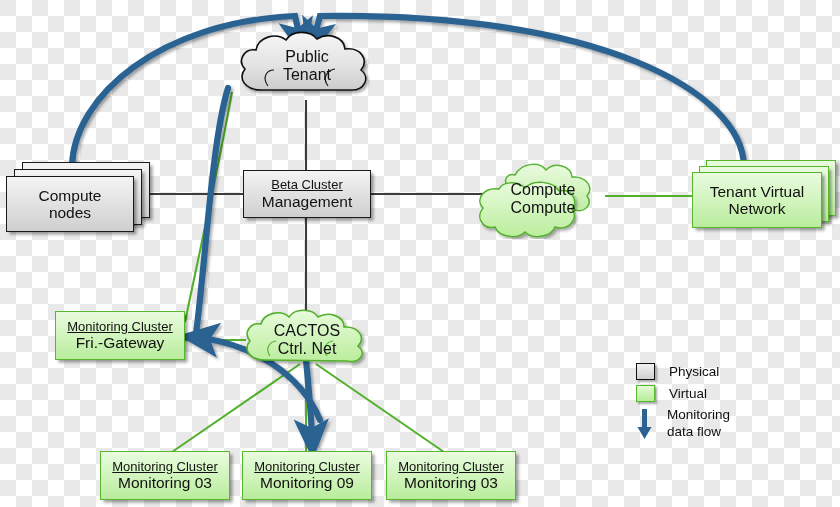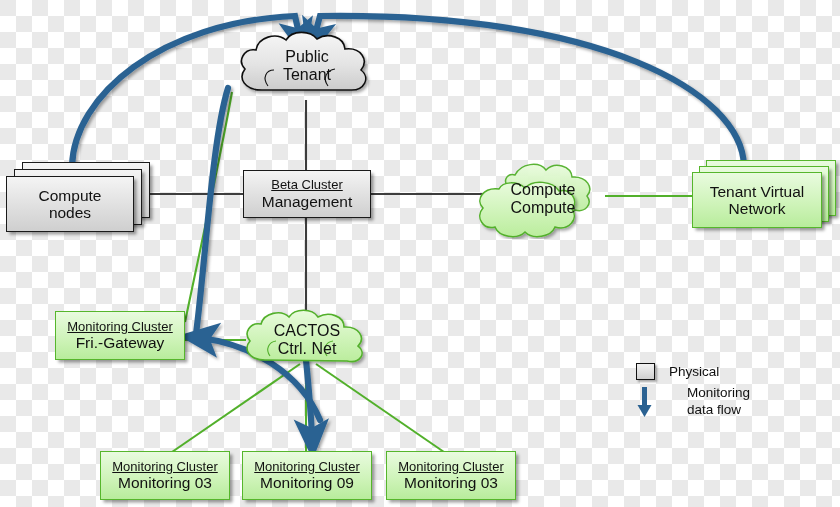--- a/index.html
+++ b/index.html
@@ -37,21 +37,21 @@
   .cloud .txt{position:relative;z-index:3;line-height:1.15;}
 
   
   #legend{position:absolute;left:636px;top:363px;width:196px;font-size:13.5px;color:#111;}
   .lg-row{display:flex;align-items:center;margin-bottom:5px;}
   .lg-swatch{width:17px;height:15px;margin-right:14px;flex:0 0 auto;}
   .lg-sw-phys{background:linear-gradient(180deg,#f2f2f2,#cfcfcf);border:1.4px solid #111;
               box-shadow:1.5px 1.5px 2px rgba(0,0,0,.35);}
   .lg-sw-virt{background:linear-gradient(180deg,#e4fbd6,#b6ec99);border:1.5px solid #56b62c;
               box-shadow:1.5px 1.5px 2px rgba(0,0,0,.35);}
-  .lg-flow{display:flex;align-items:flex-start;margin-top:4px;gap:20px;}
+  .lg-flow{display:flex;align-items:flex-start;margin-top:4px;}
   .lg-arrow{width:17px;margin-right:14px;flex:0 0 auto;}
   .lg-flow-text{line-height:1.25;}
 </style>
 </head>
 <body>
 
 <div id="canvas">
 
   <svg class="layer" viewBox="0 0 840 507">
     <defs>
@@ -200,20 +200,24 @@
   <div class="node virt-face shadow" style="left:386px;top:451px;width:130px;height:49px;">
     <div class="label-top">Monitoring Cluster</div>
     <div class="label-main">Monitoring 03</div>
   </div>
 
   <div id="legend">
     <div class="lg-row">
       <div class="lg-swatch lg-sw-phys"></div>
       <div>Physical</div>
     </div>
+    <div class="lg-row">
+      <div class="lg-swatch lg-sw-virt"></div>
+      <div>Virtual</div>
+    </div>
     <div class="lg-flow">
       <div class="lg-arrow">
         <svg viewBox="0 0 17 34" width="17" height="34">
           <line x1="8.5" y1="2" x2="8.5" y2="22" stroke="#2b6292" stroke-width="5"></line>
           <path d="M1.5,20 L8.5,32 L15.5,20 Z" fill="#2b6292"></path>
         </svg>
       </div>
       <div class="lg-flow-text">
         <div>Monitoring</div>
         <div>data flow</div>

